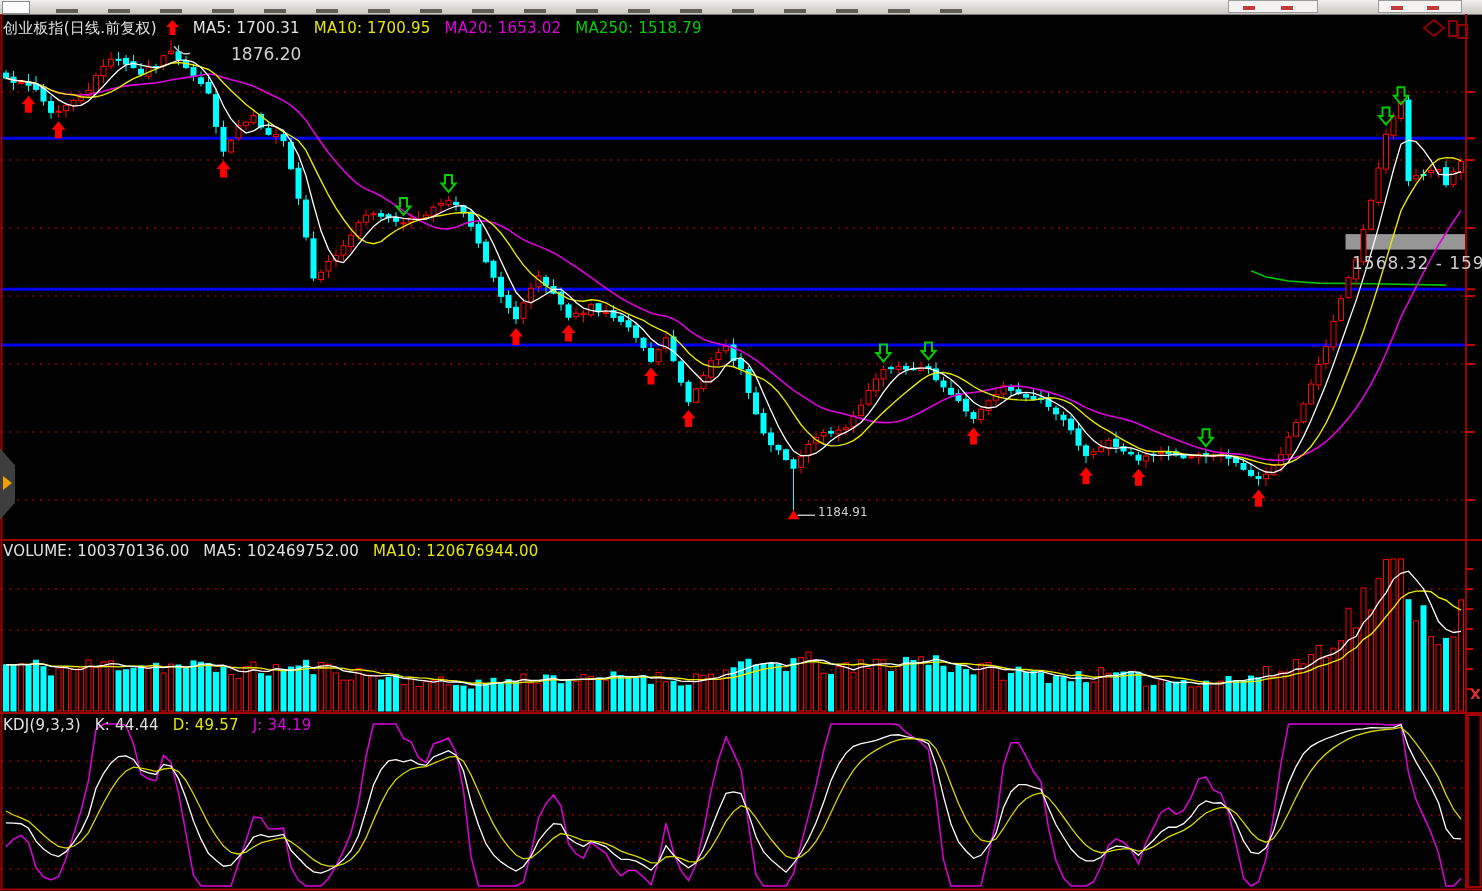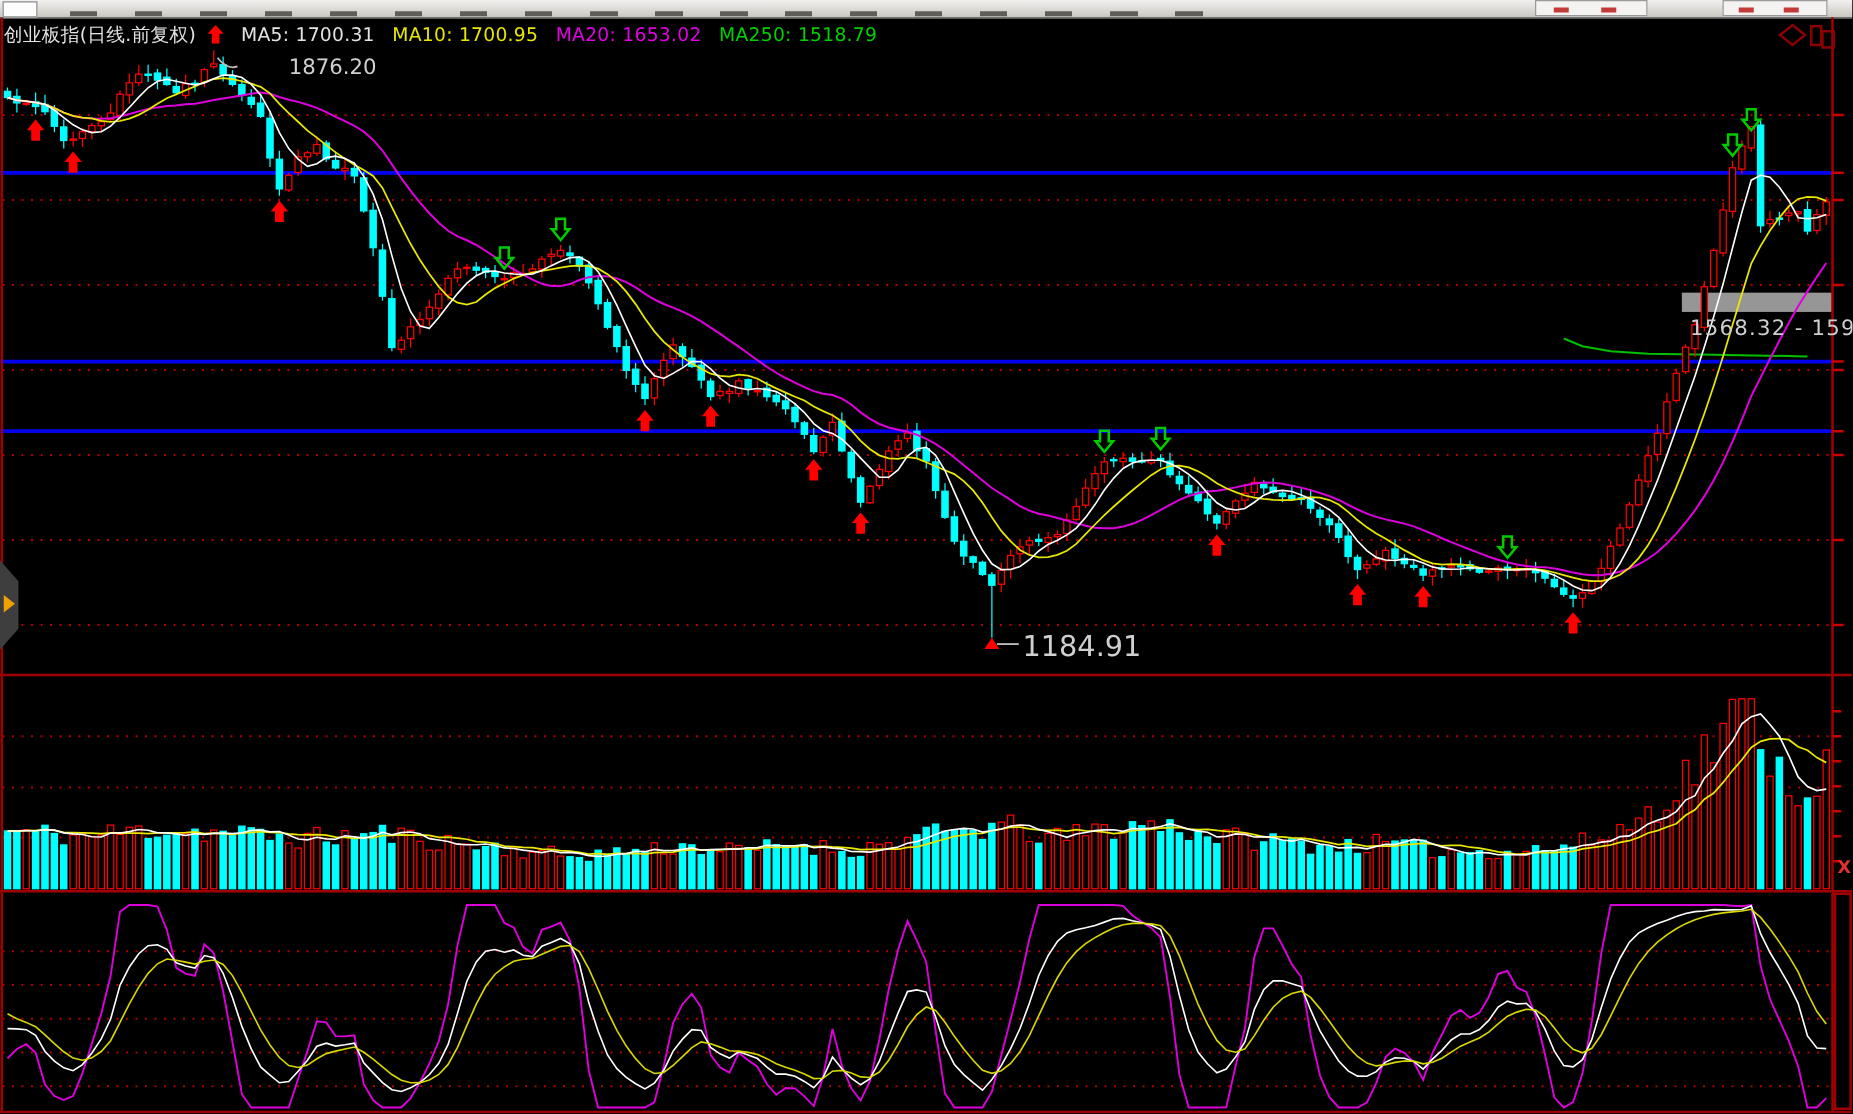--- a/index.html
+++ b/index.html
@@ -709,24 +709,35 @@
     <span class="t-white">创业板指(日线.前复权)</span><span><svg width="13" height="15" style="position:static;vertical-align:-2px;">
           <path d="M6.5,0 L13,7 H9.5 V15 H3.5 V7 H0 Z" fill="#ff0000"></path>
         </svg></span>
     <span class="t-white">MA5: 1700.31</span>
     <span class="t-yellow">MA10: 1700.95</span>
     <span class="t-magenta">MA20: 1653.02</span>
     <span class="t-green">MA250: 1518.79</span>
   </div>
 
   <div class="annot" style="left:187px;top:44px;font-size:17px;margin-left:44px;">1876.20</div>
-  <div class="annot" style="left:818px;top:505px;font-size:23px;">1184.91</div>
+  <div class="annot" style="left:818px;top:505px;font-size:12px;">1184.91</div>
   <div class="band-label" style="left:1352px;top:253px;">1568.32 - 159</div>
 
-
+  <div class="ph" style="left:3px;top:542px;">
+    <span class="t-white">VOLUME: 100370136.00</span>
+    <span class="t-white">MA5: 102469752.00</span>
+    <span class="t-yellow">MA10: 120676944.00</span>
+  </div>
+
+  <div class="ph" style="left:3px;top:716px;">
+    <span class="t-white">KDJ(9,3,3)</span>
+    <span class="t-white">K: 44.44</span>
+    <span class="t-yellow">D: 49.57</span>
+    <span class="t-magenta">J: 34.19</span>
+  </div>
 
   <div class="close-x">X</div>
 
   <div class="left-handle">
     <span class="tri"></span>
   </div>
 
 </div>
 
 </body></html>

